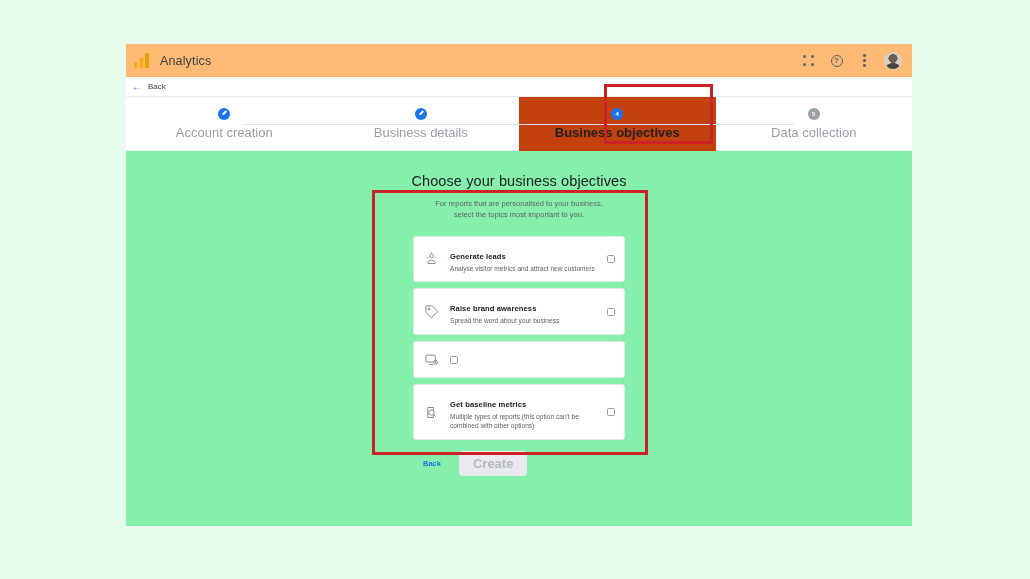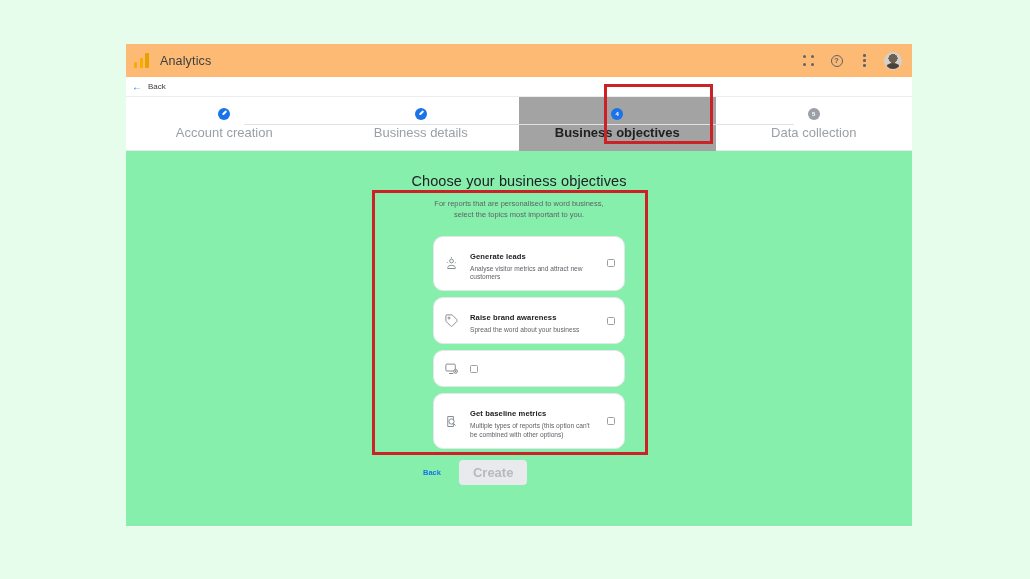--- a/index.html
+++ b/index.html
@@ -107,21 +107,21 @@
     border-bottom: 1px solid #e8eaed;
   }
   .step {
     flex: 1;
     height: 54px;
     display: flex; flex-direction: column;
     align-items: center; justify-content: center;
     gap: 5px;
     position: relative;
   }
-  .step.active { background: #a3a3a3; }
+  .step.active { background: #c2410c; }
   .step-circle {
     width: 12px; height: 12px; border-radius: 50%;
     background: #1a73e8;
     display: flex; align-items: center; justify-content: center;
     position: relative; z-index: 2;
   }
   .step-circle.inactive { background: #9aa0a6; }
   .step-circle .pencil {
     width: 6px; height: 6px; position: relative;
   }
@@ -158,27 +158,26 @@
     font-size: 7.5px; color: #5f6368; line-height: 1.5;
   }
 
   .options {
     width: 212px; margin: 15px auto 0;
     display: flex; flex-direction: column; gap: 6px;
   }
   .option-card {
     background: #ffffff;
     border: 1px solid #e4e7ea;
-    border-radius: 10px;
+    border-radius: 3px;
     display: flex; align-items: center;
     padding: 8px 9px 8px 8px;
     gap: 9px;
     text-align: left;
     min-height: 34px;
-    margin-left: 20px;
   }
   .opt-icon {
     width: 19px; height: 19px; flex: 0 0 19px;
     color: #80868b;
     display: flex; align-items: center; justify-content: center;
   }
   .opt-icon svg { display: block; }
   .opt-text { flex: 1; min-width: 0; }
   .opt-title {
     font-size: 7.6px; color: #202124; font-weight: bold;
@@ -289,21 +288,21 @@
       <span class="step-circle inactive">
         <span class="step-num">5</span>
       </span>
       <span class="step-label">Data collection</span>
     </div>
   </div>
 
   <div class="main">
     <div class="page-title">Choose your business objectives</div>
     <div class="page-sub">
-      <div>For reports that are personalised to word business,</div>
+      <div>For reports that are personalised to your business,</div>
       <div>select the topics most important to you.</div>
     </div>
 
     <div class="options">
 
       <div class="option-card">
         <span class="opt-icon">
           <svg width="15" height="15" viewBox="0 0 24 24" fill="none" stroke="currentColor" stroke-width="1.5">
             <circle cx="12" cy="8" r="3"></circle>
             <path d="M12 2v2M6.5 11.5 5 10M17.5 11.5 19 10"></path>

